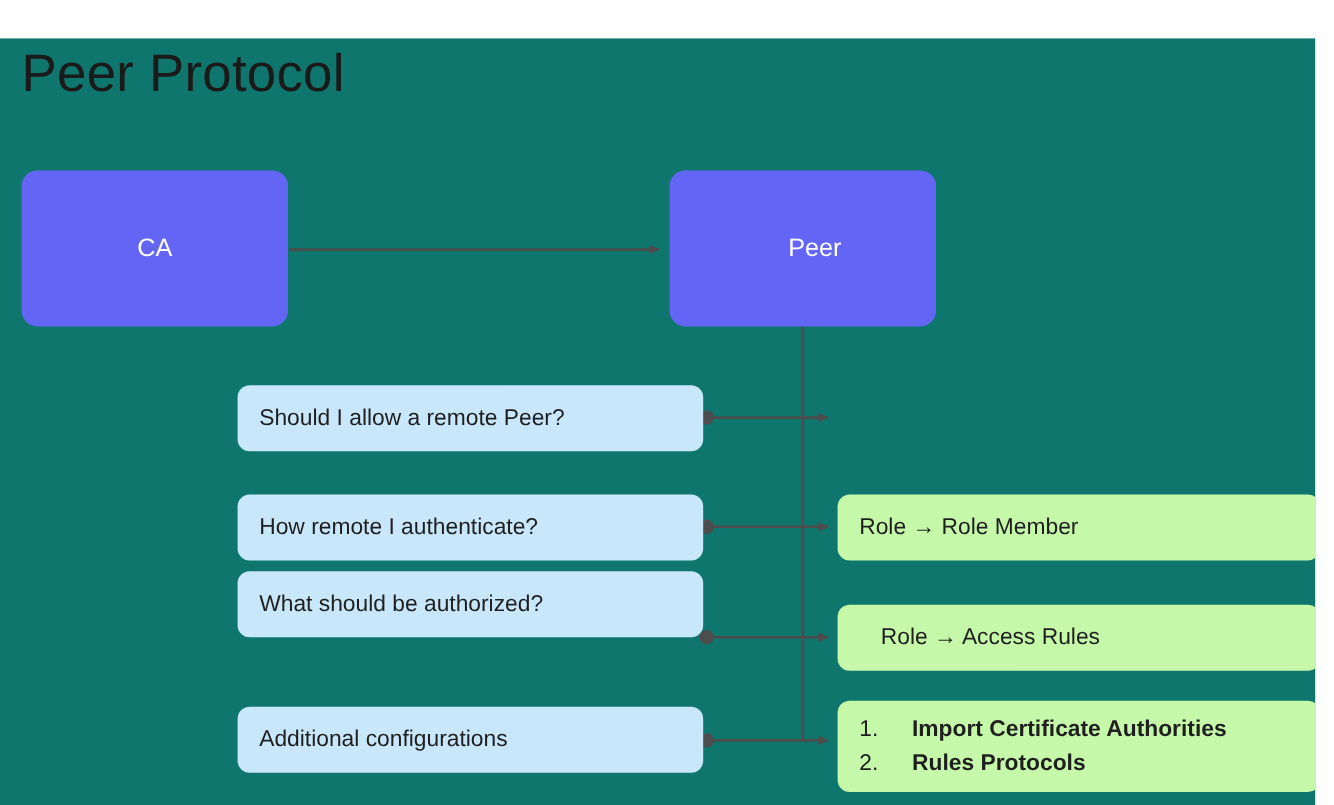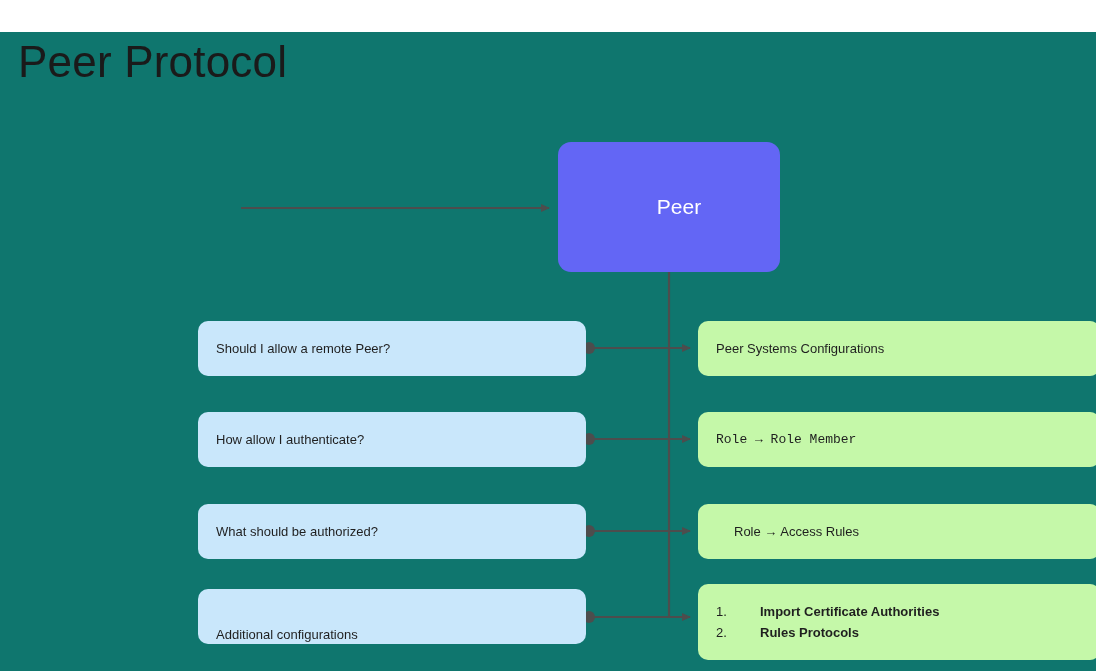--- a/index.html
+++ b/index.html
@@ -33,21 +33,21 @@
     white-space: nowrap;
   }
 
   
   .node {
     position: absolute;
     box-sizing: border-box;
     border-radius: 11px;
     display: flex;
     align-items: center;
-    font-size: 13px;
+    font-size: 19px;
     line-height: 1.35;
     color: #1f1f1f;
   }
 
   .node-primary {
     background: #6366F5;
     color: #ffffff;
     justify-content: center;
     font-size: 21px;
     border-radius: 13px;
@@ -137,47 +137,47 @@
       <circle cx="589" cy="499" r="6" fill="#4d4d4d"></circle>
       <line x1="592" y1="499" x2="690" y2="499" stroke="#4d4d4d" stroke-width="2.2" marker-end="url(#arrowhead)"></line>
     </g>
 
     <g>
       <circle cx="589" cy="585" r="6" fill="#4d4d4d"></circle>
       <line x1="592" y1="585" x2="690" y2="585" stroke="#4d4d4d" stroke-width="2.2" marker-end="url(#arrowhead)"></line>
     </g>
   </svg>
 
+  <div class="node node-primary" style="left:18px; top:110px; width:222px; height:130px;">
+    <span>CA</span>
+  </div>
 
   <div class="node node-primary" style="left:558px; top:110px; width:222px; height:130px;padding-left:20px;">
     <span>Peer</span>
   </div>
 
   <div class="node node-question" style="left:198px; top:289px; width:388px; height:55px;">
     <span>Should I allow a remote Peer?</span>
   </div>
-  <div class="node node-answer" style="left:698px; top:289px; width:402px; height:55px;">
-    <span>Peer Systems Configurations</span>
-  </div>
 
   <div class="node node-question" style="left:198px; top:380px; width:388px; height:55px;">
-    <span>How allow I authenticate?</span>
+    <span>How remote I authenticate?</span>
   </div>
-  <div class="node node-answer" style="left:698px; top:380px; width:402px; height:55px;font-family:Liberation Mono, monospace;">
+  <div class="node node-answer" style="left:698px; top:380px; width:402px; height:55px;">
     <span>Role → Role Member</span>
   </div>
 
-  <div class="node node-question" style="left:198px; top:472px; width:388px; height:55px;border-radius:10px;">
+  <div class="node node-question" style="left:198px; top:444px; width:388px; height:55px;border-radius:10px;">
     <span>What should be authorized?</span>
   </div>
   <div class="node node-answer" style="left:698px; top:472px; width:402px; height:55px;padding-left:36px;">
     <span>Role → Access Rules</span>
   </div>
 
-  <div class="node node-question" style="left:198px; top:557px; width:388px; height:55px;align-items:flex-end;">
+  <div class="node node-question" style="left:198px; top:557px; width:388px; height:55px;">
     <span>Additional configurations</span>
   </div>
   <div class="node node-answer multi" style="left:698px; top:552px; width:402px; height:76px;">
     <span class="numlist">
       <span class="li">
         <span class="num">1.</span>
         <span class="txt">Import Certificate Authorities</span>
       </span>
       <span class="li">
         <span class="num">2.</span>

